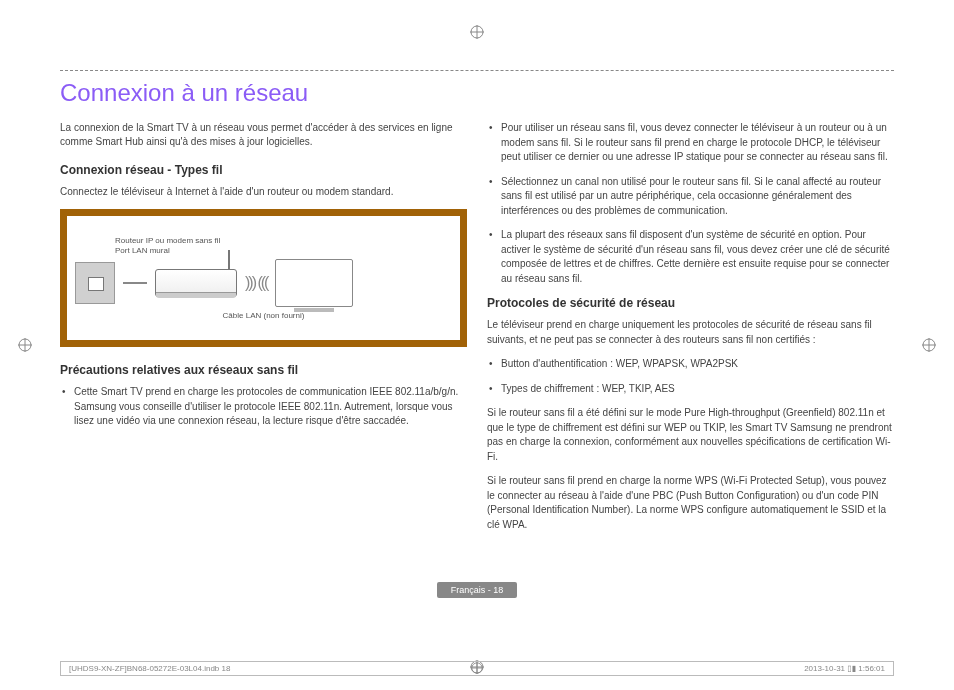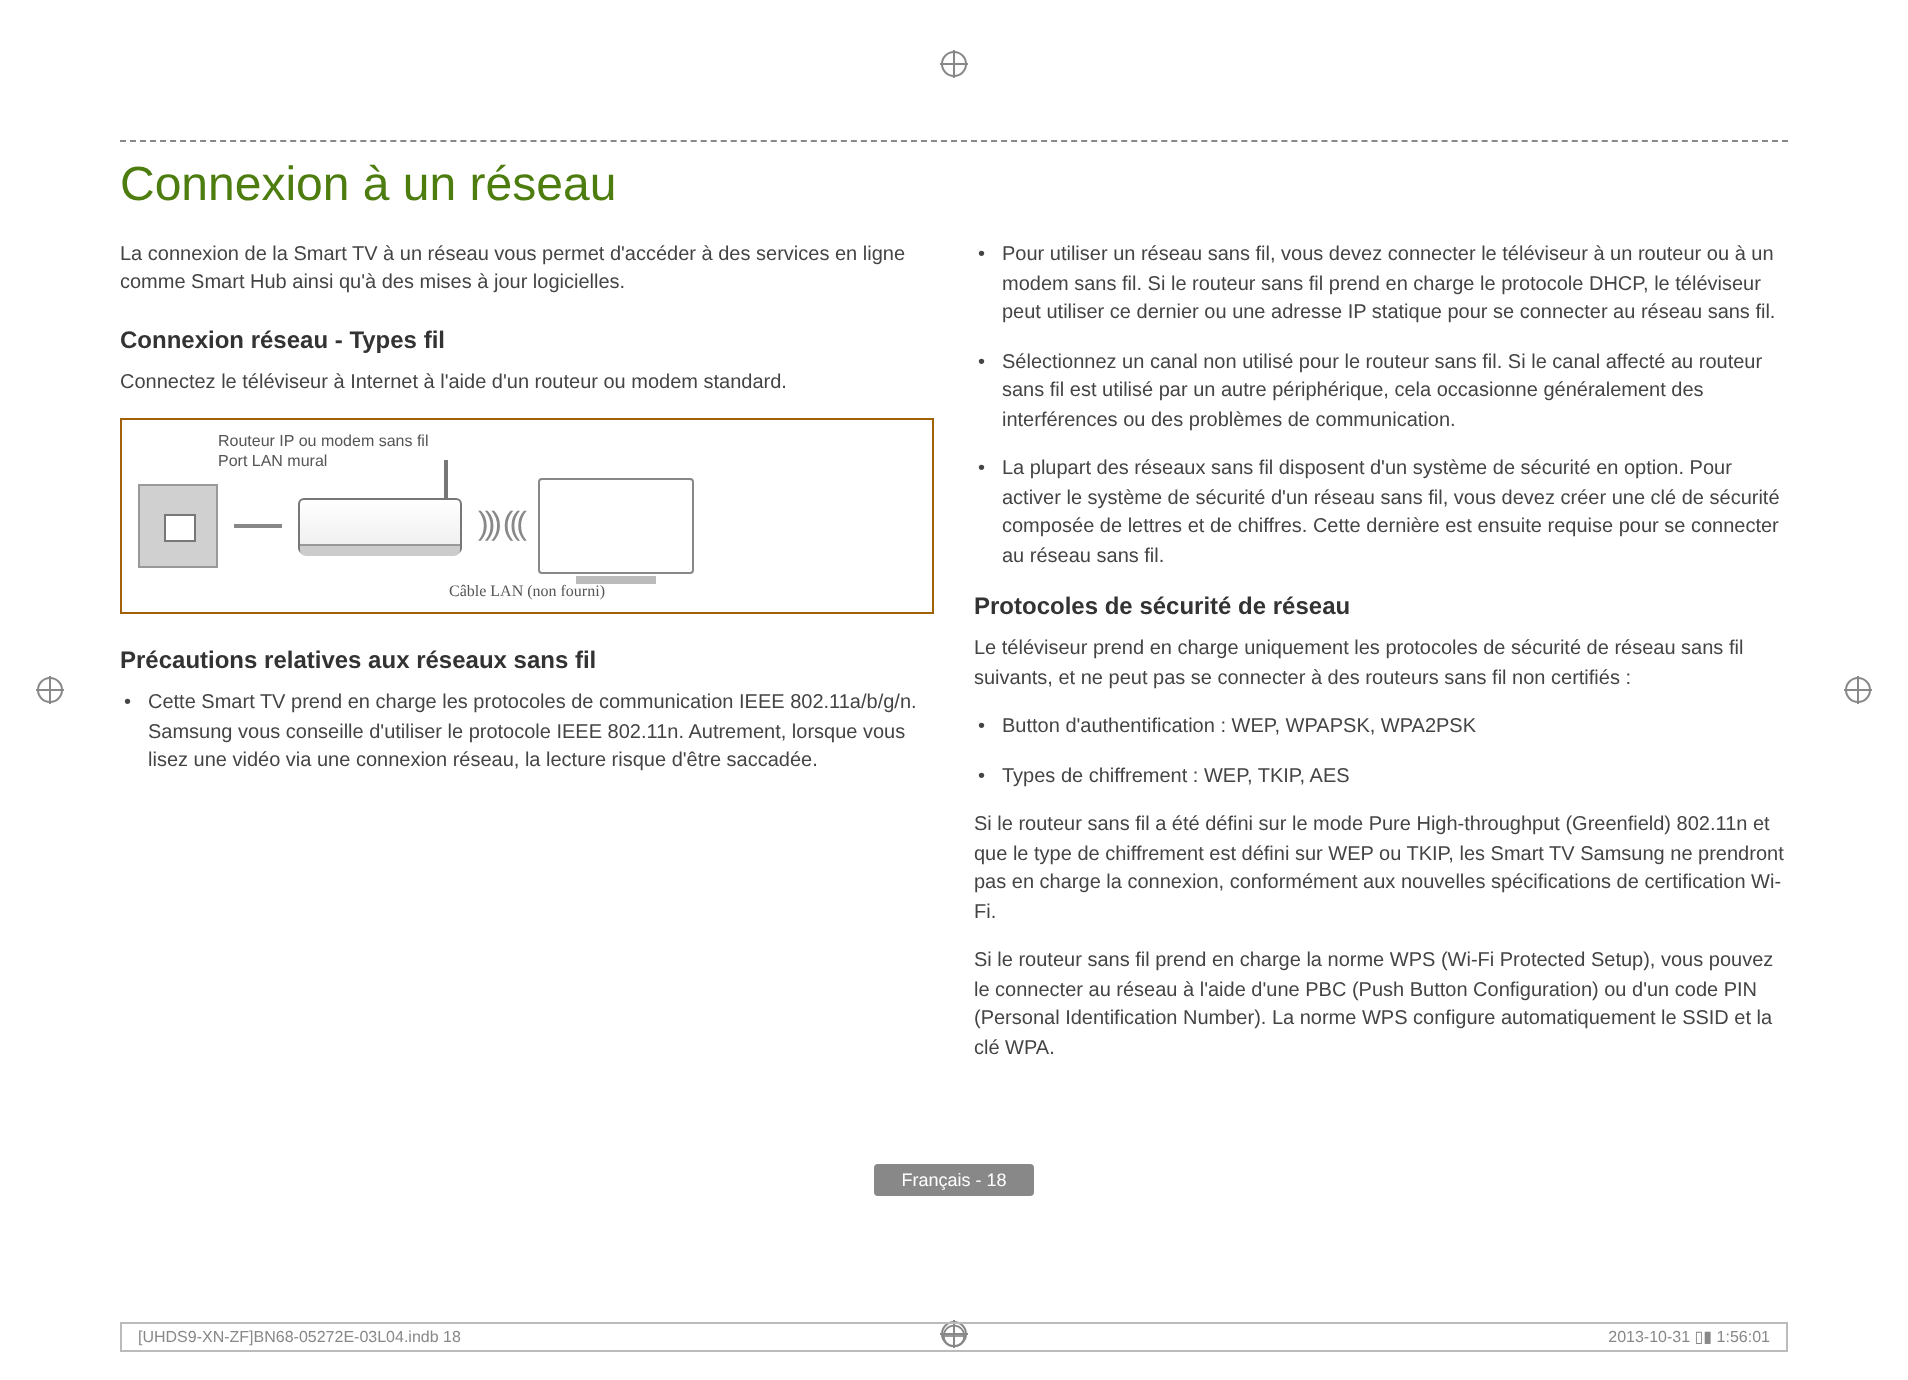--- a/index.html
+++ b/index.html
@@ -28,21 +28,21 @@
     .crop-bottom { bottom: 16px; left: 50%; transform: translateX(-50%); }
 
     .dashed-line {
       border-top: 1px dashed #888;
       margin-top: 30px;
       margin-bottom: 8px;
     }
     h1 {
       font-size: 24px;
       font-weight: 300;
-      color: #4d7c0f;
+      color: #8b5cf6;
       margin-bottom: 14px;
     }
     .columns {
       display: flex;
       gap: 20px;
     }
     .col { flex: 1; }
     .intro {
       font-size: 10px;
       color: #444;
@@ -56,22 +56,22 @@
       margin-bottom: 8px;
       margin-top: 4px;
     }
     .subtext {
       font-size: 10px;
       color: #444;
       line-height: 1.4;
       margin-bottom: 10px;
     }
     .diagram {
-      border: 1px solid #a16207;
-      padding: 6px 8px;
+      border: 7px solid #a16207;
+      padding: 20px 8px;
       margin-bottom: 16px;
     }
     .diagram-labels {
       font-size: 8px;
       color: #555;
       text-align: left;
       margin-bottom: 4px;
       padding-left: 40px;
     }
     .diagram-labels div { line-height: 1.2; }
@@ -122,21 +122,20 @@
       background:#fff;
     }
     .tv::after{
       content:""; display:block;
       width:40px;height:4px;background:#bbb;
       margin: 48px auto 0;
     }
     .cable-label {
       font-size: 8px; color:#555; text-align:center;
       margin-top: 4px;
-      font-family: Liberation Serif, serif;
     }
     ul { list-style: none; }
     ul li {
       font-size: 10px;
       color: #444;
       line-height: 1.45;
       padding-left: 14px;
       position: relative;
       margin-bottom: 10px;
     }

